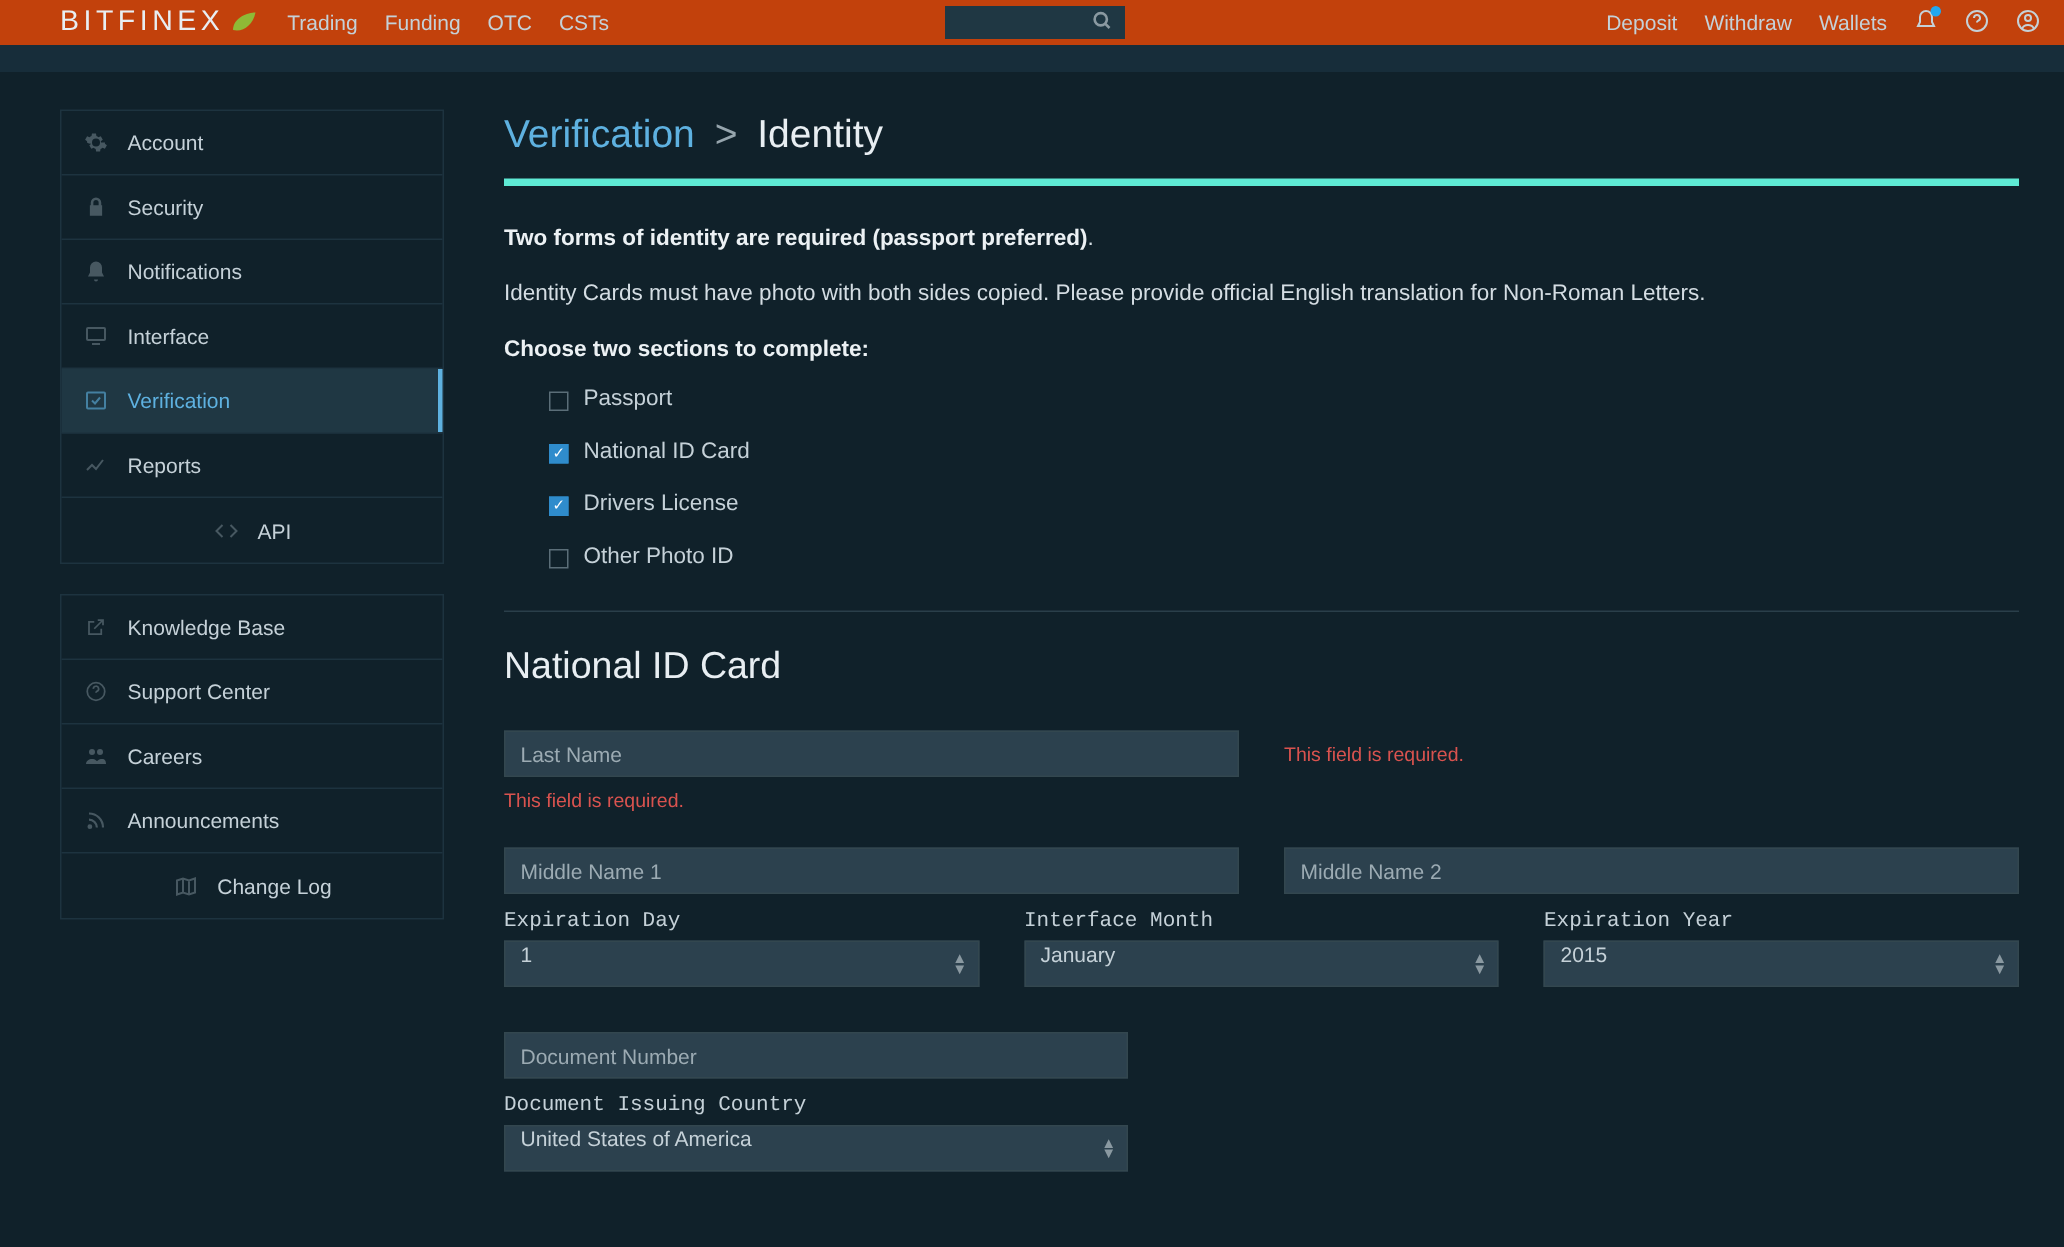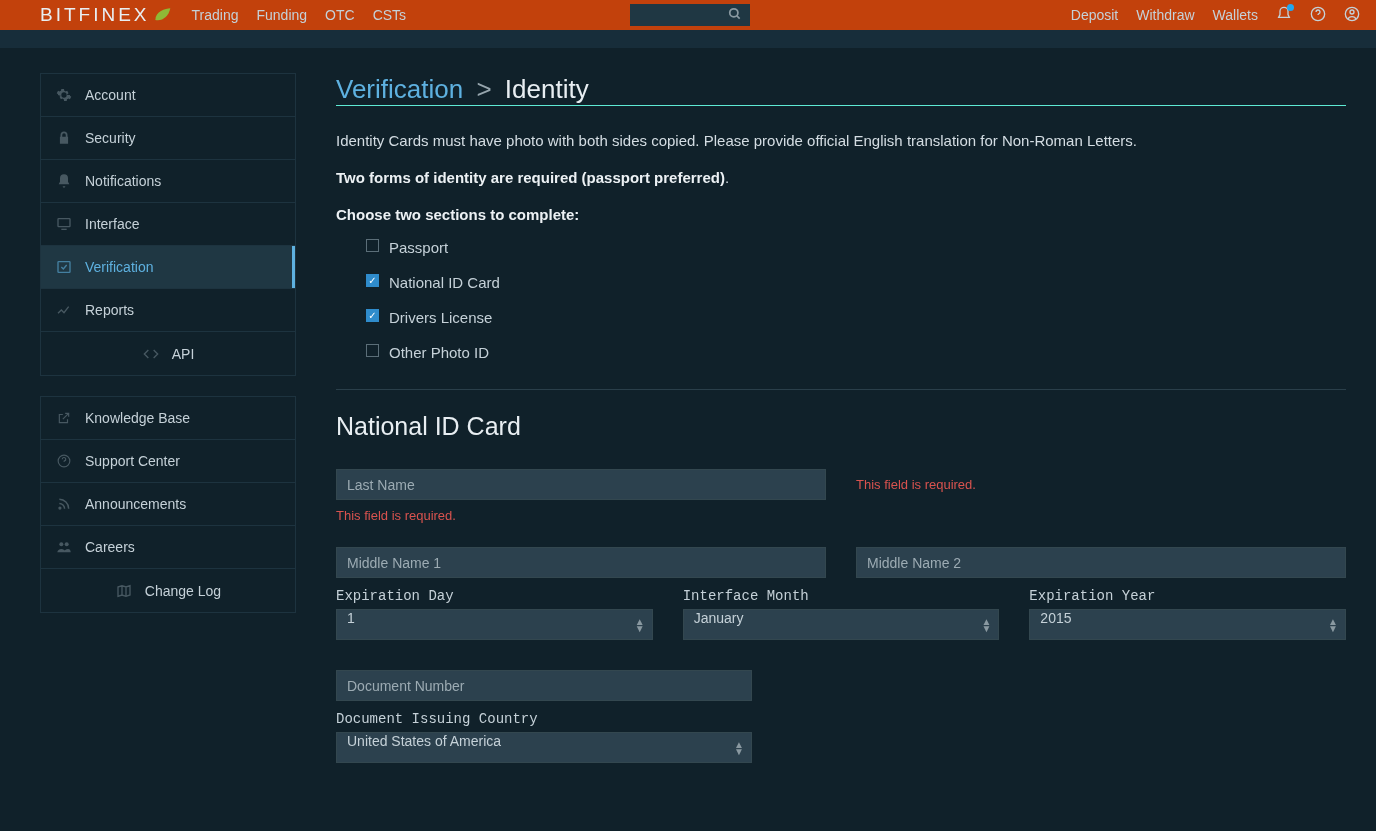--- a/index.html
+++ b/index.html
@@ -139,33 +139,34 @@
   }
   
   .main {
     flex: 1;
     padding-right: 30px;
     padding-top: 6px;
   }
   .breadcrumb {
     font-size: 26px;
     font-weight: 400;
-    border-bottom: 1px solid #5eead4;
+    padding-bottom: 14px;
+    border-bottom: 5px solid #5eead4;
     margin-bottom: 26px;
     color: #e8eef2;
   }
   .breadcrumb .bc1 { color: #5eb1e0; }
   .breadcrumb .sep { color: #96a5ad; margin: 0 6px; }
   .intro { color: #d4dde3; margin-bottom: 20px; font-size:15px;}
   .intro strong { color: #ecf1f4; font-weight: 600; }
   .choose-label { font-weight: 600; color: #ecf1f4; margin-bottom: 16px; font-size:15px;}
   .checks { margin-left: 30px; margin-bottom: 28px; }
   .check-row {
     display: flex;
-    align-items: flex-start;
+    align-items: flex-end;
     gap: 10px;
     margin-bottom: 18px;
     cursor: pointer;
     font-size:15px;
   }
   .check-box {
     width: 13px;
     height: 13px;
     border: 1px solid #5b6e78;
     display: inline-flex;
@@ -365,59 +366,59 @@
         <span class="side-icon">
             <svg width="14" height="14" viewBox="0 0 24 24" fill="none" stroke="#6c7d86" stroke-width="2">
               <circle cx="12" cy="12" r="10"></circle>
               <path d="M9 9a3 3 0 1 1 4 2.8c-.8.4-1 1-1 1.7M12 17h.01"></path>
             </svg>
           </span>
         <span>Support Center</span>
       </div>
       <div class="side-item">
         <span class="side-icon">
-            <svg width="14" height="14" viewBox="0 0 24 24" fill="none" stroke="#6c7d86" stroke-width="2.5">
-              <path d="M4 4a16 16 0 0 1 16 16M4 11a9 9 0 0 1 9 9"></path>
-              <circle cx="5" cy="19" r="1.5" fill="#6c7d86"></circle>
-            </svg>
-          </span>
-        <span>Announcements</span>
-      </div>
-      <div class="side-item">
-        <span class="side-icon">
             <svg width="16" height="16" viewBox="0 0 24 24" fill="#6c7d86">
               <circle cx="8" cy="8" r="3"></circle>
               <circle cx="16" cy="8" r="3"></circle>
               <path d="M2 20c0-3 3-5 6-5s6 2 6 5M12 20c0-3 3-5 6-5s4 2 4 5"></path>
             </svg>
           </span>
         <span>Careers</span>
+      </div>
+      <div class="side-item">
+        <span class="side-icon">
+            <svg width="14" height="14" viewBox="0 0 24 24" fill="none" stroke="#6c7d86" stroke-width="2.5">
+              <path d="M4 4a16 16 0 0 1 16 16M4 11a9 9 0 0 1 9 9"></path>
+              <circle cx="5" cy="19" r="1.5" fill="#6c7d86"></circle>
+            </svg>
+          </span>
+        <span>Announcements</span>
       </div>
       <div class="side-item">
         <span class="side-icon">
             <svg width="16" height="16" viewBox="0 0 24 24" fill="none" stroke="#6c7d86" stroke-width="2">
               <path d="M3 6l6-2 6 2 6-2v14l-6 2-6-2-6 2V6zM9 4v14M15 6v14"></path>
             </svg>
           </span>
         <span>Change Log</span>
       </div>
     </div>
   </div>
 
   <div class="main">
     <div class="breadcrumb">
       <span class="bc1">Verification</span>
       <span class="sep">&gt;</span>
       <span>Identity</span>
     </div>
 
-    <p class="intro">Identity Cards must have photo with both sides copied. Please provide official English translation for Non-Roman Letters.</p>
     <p class="intro">
       <strong>Two forms of identity are required (passport preferred)</strong><span>.</span>
     </p>
+    <p class="intro">Identity Cards must have photo with both sides copied. Please provide official English translation for Non-Roman Letters.</p>
     <p class="choose-label">Choose two sections to complete:</p>
 
     <div class="checks">
       <div class="check-row">
         <span class="check-box"></span>
         <span>Passport</span>
       </div>
       <div class="check-row">
         <span class="check-box checked">✓</span>
         <span>National ID Card</span>

